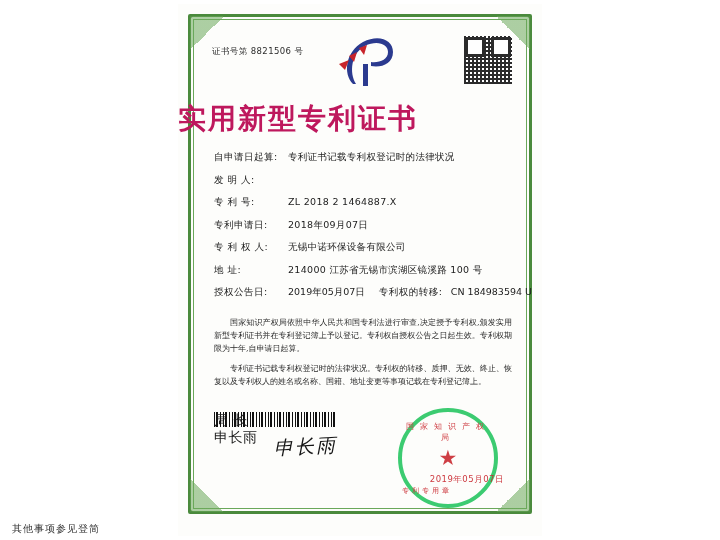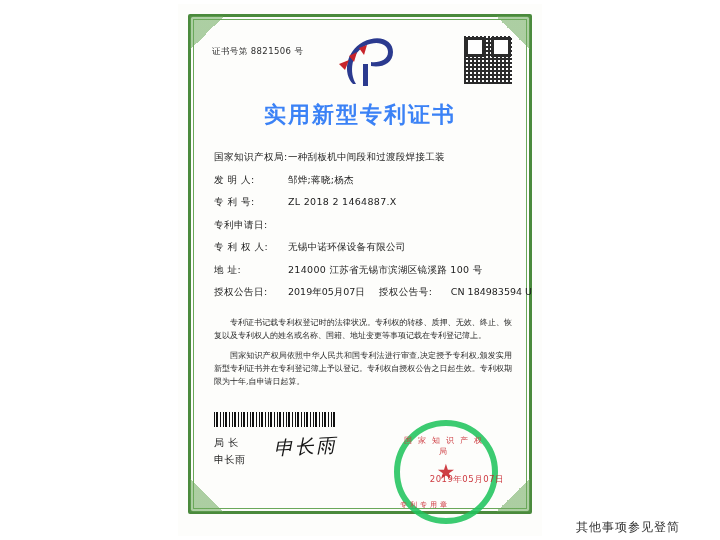--- a/index.html
+++ b/index.html
@@ -99,26 +99,26 @@
     transform: translateX(-50%);
     width: 74px;
     height: 54px;
   }
 
   .title {
     position: absolute;
     left: 0;
     right: 0;
     top: 96px;
-    text-align: center;
-    font-family: "DejaVu Serif", "Liberation Serif", serif;
-    font-size: 22px;
+    text-align: left;
+    font-family: "DejaVu Serif", "Liberation Serif", serif;
+    font-size: 28px;
     font-weight: bold;
     letter-spacing: 2px;
-    color: #3b82f6;
+    color: #be185d;
   }
 
   .fields {
     position: absolute;
     left: 36px;
     right: 30px;
     top: 146px;
   }
   .row {
     display: flex;
@@ -173,45 +173,45 @@
     height: 15px;
     background-image: repeating-linear-gradient(90deg,
       #111 0 1px, transparent 1px 2px,
       #111 2px 4px, transparent 4px 6px,
       #111 6px 7px, transparent 7px 9px);
   }
 
   .signature-block {
     position: absolute;
     left: 36px;
-    top: 430px;
-    font-size: 10px;
+    top: 408px;
+    font-size: 14px;
     line-height: 17px;
     color: #1c1c1c;
     letter-spacing: 0.5px;
   }
   .handwriting {
     position: absolute;
     left: 96px;
     top: 430px;
     font-family: "DejaVu Serif", "Liberation Serif", serif;
     font-size: 19px;
     font-style: italic;
     color: #151515;
     letter-spacing: 2px;
     transform: rotate(-3deg);
   }
 
   .seal {
     position: absolute;
     right: 44px;
-    top: 416px;
+    top: 404px;
     width: 92px;
     height: 92px;
-    border: 6px solid #22c55e;
+    border: 4px solid #22c55e;
     border-radius: 50%;
     color: #c8242b;
     opacity: 0.88;
   }
   .seal .star {
     position: absolute;
     left: 50%;
     top: 50%;
     transform: translate(-50%,-50%);
     font-size: 21px;
@@ -247,24 +247,24 @@
   .page-no {
     position: absolute;
     left: 0; right: 0;
     bottom: 30px;
     text-align: center;
     font-size: 8px;
     color: #2a2a2a;
   }
   .footer-note {
     position: absolute;
-    left: 0; right: 0;
+    left: 12px; right: 0;
     bottom: 4px;
-    text-align: right;
-    font-size: 12px;
+    text-align: left;
+    font-size: 10px;
     color: #333;
     font-family: "DejaVu Serif", "Liberation Serif", serif;
     letter-spacing: 1px;
   }
 </style>
 </head>
 <body>
 
 <div class="page">
 
@@ -288,53 +288,53 @@
         <path d="M26 22 L34 18 L31 28 Z" fill="#c8242b"></path>
         <path d="M36 14 L44 11 L41 21 Z" fill="#c8242b"></path>
         <rect x="40" y="30" width="5" height="22" fill="#2b3a8f"></rect>
       </svg>
     </div>
 
     <div class="title">实用新型专利证书</div>
 
     <div class="fields">
       <div class="row">
-        <span class="label">国家知识产权局:</span>
-        <span class="value">一种刮板机中间段和过渡段焊接工装</span>
+        <span class="label">自申请日起算:</span>
+        <span class="value">专利证书记载专利权登记时的法律状况</span>
       </div>
       <div class="row">
         <span class="label">发 明 人:</span>
-        <span class="value">邹烨;蒋晓;杨杰</span>
       </div>
       <div class="row">
         <span class="label">专 利 号:</span>
         <span class="value">ZL 2018 2 1464887.X</span>
       </div>
       <div class="row">
         <span class="label">专利申请日:</span>
+        <span class="value">2018年09月07日</span>
       </div>
       <div class="row">
         <span class="label">专 利 权 人:</span>
         <span class="value">无锡中诺环保设备有限公司</span>
       </div>
       <div class="row">
         <span class="label">地 址:</span>
         <span class="value">214000 江苏省无锡市滨湖区镜溪路 100 号</span>
       </div>
       <div class="row inline2">
         <span class="label">授权公告日:</span>
         <span class="value2">2019年05月07日</span>
-        <span class="label2">授权公告号:</span>
+        <span class="label2">专利权的转移:</span>
         <span class="value2">CN 184983594 U</span>
       </div>
     </div>
 
     <div class="body-text">
+      <p>国家知识产权局依照中华人民共和国专利法进行审查,决定授予专利权,颁发实用新型专利证书并在专利登记簿上予以登记。专利权自授权公告之日起生效。专利权期限为十年,自申请日起算。</p>
       <p>专利证书记载专利权登记时的法律状况。专利权的转移、质押、无效、终止、恢复以及专利权人的姓名或名称、国籍、地址变更等事项记载在专利登记簿上。</p>
-      <p>国家知识产权局依照中华人民共和国专利法进行审查,决定授予专利权,颁发实用新型专利证书并在专利登记簿上予以登记。专利权自授权公告之日起生效。专利权期限为十年,自申请日起算。</p>
     </div>
 
     <div class="barcode"></div>
 
     <div class="signature-block">
       <div>局 长</div>
       <div>申长雨</div>
     </div>
     <div class="handwriting">申长雨</div>
 

